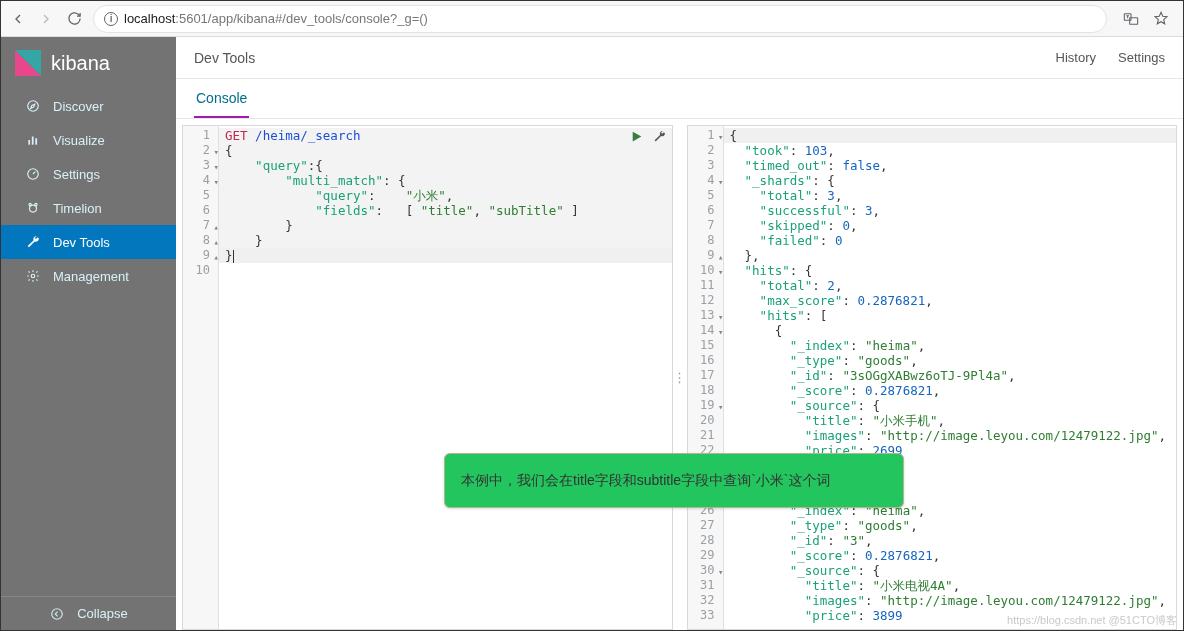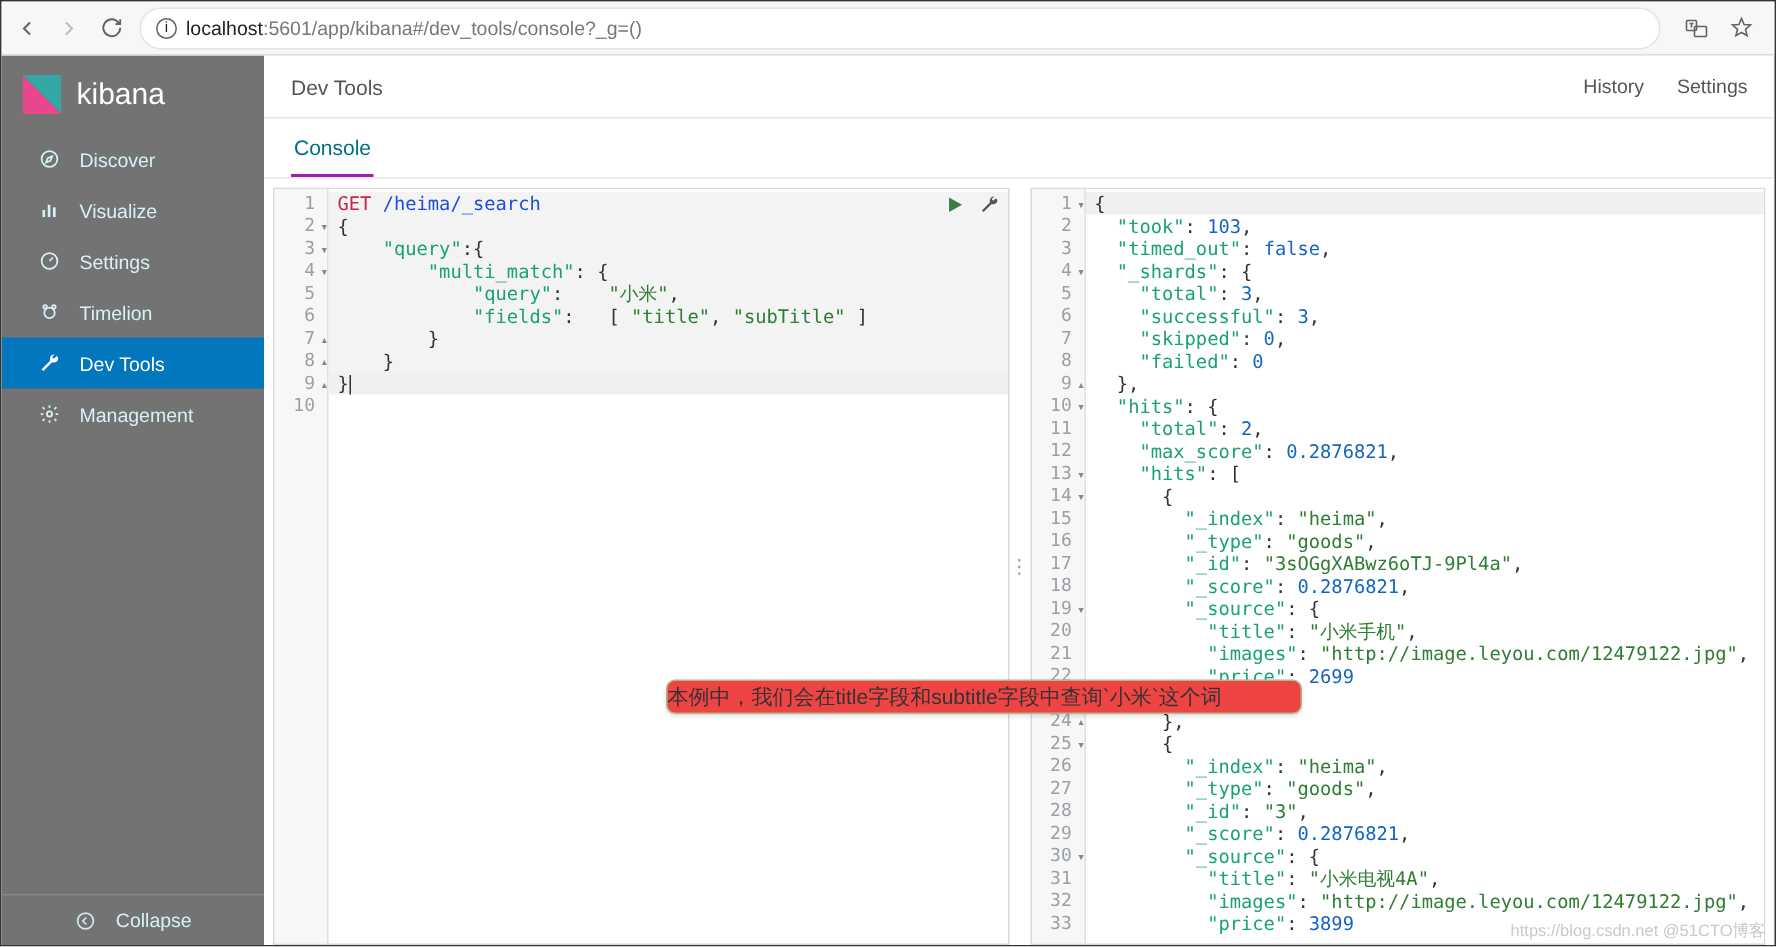--- a/index.html
+++ b/index.html
@@ -49,21 +49,21 @@
   .p  { color:#1d4ed8; } 
   .k  { color:#1aa179; } 
   .s  { color:#2e7d32; } 
   .n  { color:#1565c0; } 
   .b  { color:#1565c0; }
   .current { background:#f0f0f0; margin:0 -6px; padding:0 6px; }
   .req-block { background:#f3f3f3; margin:0 -6px; padding:0 6px; }
   .run-icons { position:absolute; top:4px; right:6px; display:flex; gap:10px; color:#3a7d44; }
   .run-icons span { cursor:pointer; }
 
-  .callout { position:absolute; left:262px; top:328px; width:424px; background:#ef4444; border:1px solid #b5b58b; border-radius:6px; padding:0; font-size:14px; color:#333; box-shadow:0 1px 3px rgba(0,0,0,.15); line-height:1.5; font-family: "Microsoft YaHei", Arial, sans-serif; }
+  .callout { position:absolute; left:262px; top:328px; width:460px; background:#22c55e; border:1px solid #b5b58b; border-radius:6px; padding:16px; font-size:14px; color:#333; box-shadow:0 1px 3px rgba(0,0,0,.15); line-height:1.5; font-family: "Microsoft YaHei", Arial, sans-serif; }
 
   .watermark { position:absolute; right:6px; bottom:2px; font-size:11px; color:#c9c9c9; pointer-events:none; }
 
   svg { display:block; }
 </style>
 </head>
 <body>
 
 <div class="root">
 

